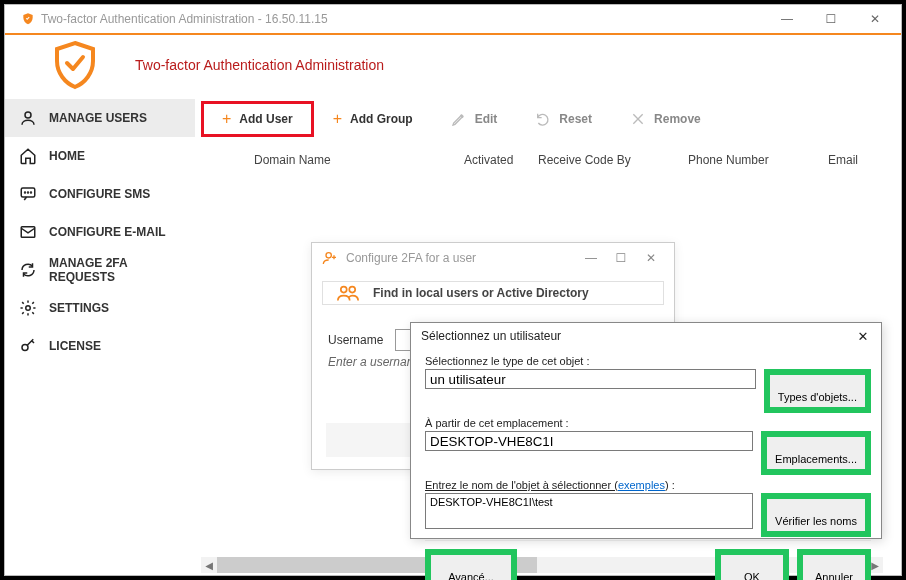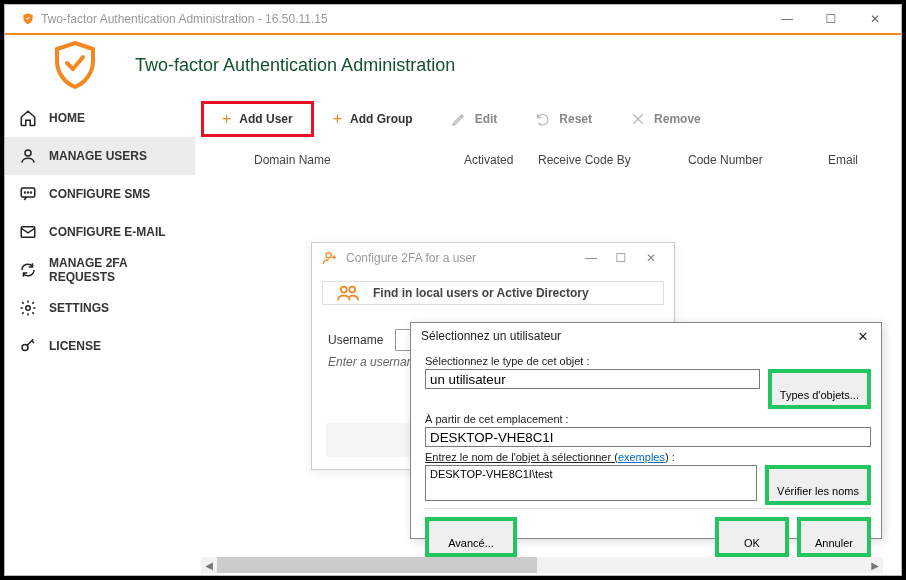--- a/index.html
+++ b/index.html
@@ -6,21 +6,21 @@
   body { font-family: "Segoe UI", Arial, sans-serif; background: #000; width: 906px; height: 580px; overflow: hidden; font-size: 12px; }
   .window { position: absolute; top: 4px; left: 4px; width: 898px; height: 572px; background: #fff; border: 1px solid #bbb; }
   .titlebar { height: 28px; display: flex; align-items: center; padding: 0 4px 0 16px; color: #999; font-size: 12px; }
   .titlebar .logo { width: 14px; height: 14px; margin-right: 6px; }
   .titlebar .title { flex: 1; }
   .win-ctrls { display: flex; }
   .win-ctrls div { width: 44px; height: 28px; display: flex; align-items: center; justify-content: center; color: #666; }
   .orange-bar { height: 2px; background: #f5871f; }
   .header { height: 60px; display: flex; align-items: center; }
   .header .shield { width: 48px; margin: 0 36px 0 46px; }
-  .header .page-title { font-size: 18px; color: #14532d; font-weight: 400; }
+  .header .page-title { font-size: 14px; color: #b91c1c; font-weight: 400; }
   .body { display: flex; height: calc(100% - 90px); }
   .sidebar { width: 190px; padding-top: 4px; }
   .sidebar .item { display: flex; align-items: center; height: 38px; padding-left: 14px; gap: 12px; color: #333; font-size: 12px; font-weight: 600; cursor: pointer; }
   .sidebar .item.active { background: #ececec; }
   .sidebar .icon { width: 18px; height: 18px; display:flex; align-items:center; justify-content:center;}
   .main { flex: 1; padding: 0 2px 0 0; position: relative; }
   .toolbar { display: flex; gap: 0; padding: 6px 6px 10px 6px; }
   .tool-btn { height: 36px; padding: 0 18px; display: flex; align-items: center; gap: 8px; font-size: 12px; font-weight: 600; color: #888; cursor: pointer; border:1px solid transparent;}
   .tool-btn.enabled { color: #333; }
   .tool-btn.highlight { border: 3px solid #e81123; color:#333;}
@@ -54,21 +54,21 @@
   
   .dlg2 { position:absolute; left:405px; top:317px; width:472px; height:217px; background:#fff; border:1px solid #888; box-shadow: 2px 2px 10px rgba(0,0,0,0.15);}
   .dlg2 .d2-title { height:26px; display:flex; align-items:center; padding:0 6px 0 10px; font-size:12px; color:#222;}
   .dlg2 .d2-title .spacer{flex:1;}
   .dlg2 .d2-title .xbtn { width:24px; text-align:center; color:#222; font-size:13px;}
   .dlg2 .body2 { padding: 2px 10px 8px 14px; font-size:11px; color:#222;}
   .dlg2 .lbl { margin-top:4px; margin-bottom:2px; }
   .dlg2 .row2 { display:flex; align-items:flex-start; gap:8px;}
   .dlg2 input.txt { height:20px; border:1px solid #7a7a7a; padding:0 4px; background:#fff;}
   .dlg2 textarea.txt { border:1px solid #7a7a7a; padding:2px 4px; font-family:inherit; font-size:11px; resize:none;}
-  .dlg2 .btn { height:27px; min-width:92px; border:4px solid #22c55e; background:#efefef; font-size:11px; padding:16px 8px; cursor:pointer;}
+  .dlg2 .btn { height:27px; min-width:92px; border:6px solid #22c55e; background:#efefef; font-size:11px; padding:16px 8px; cursor:pointer;}
   .dlg2 .examples { color:#0066cc; text-decoration:underline; cursor:pointer;}
   .dlg2 .bottom { display:flex; gap:8px; justify-content:flex-end; margin-top:3px; padding-top:8px; border-top:1px solid #ddd;}
   .dlg2 .bottom .left { margin-right:auto;}
 </style>
 </head>
 <body>
 
 <div class="window">
   <div class="titlebar">
     <svg class="logo" viewBox="0 0 24 24">
@@ -87,36 +87,36 @@
   <div class="header">
     <svg class="shield" viewBox="0 0 48 52">
       <path fill="none" stroke="#f5871f" stroke-width="4" d="M24 4l18 6v12c0 12-8 22-18 26C14 44 6 34 6 22V10l18-6z"></path>
       <path fill="none" stroke="#f5871f" stroke-width="4" stroke-linecap="round" stroke-linejoin="round" d="M16 24l6 6 10-12"></path>
     </svg>
     <div class="page-title">Two-factor Authentication Administration</div>
   </div>
 
   <div class="body">
     <div class="sidebar">
-      <div class="item">
-        <span class="icon">
-            <svg width="18" height="18" viewBox="0 0 24 24" fill="none" stroke="#222" stroke-width="2">
-              <path d="M3 11l9-8 9 8v10a1 1 0 0 1-1 1h-5v-7h-6v7H4a1 1 0 0 1-1-1z"></path>
-            </svg>
-          </span>
-        <span>HOME</span>
-      </div>
       <div class="item active">
         <span class="icon">
             <svg width="18" height="18" viewBox="0 0 24 24" fill="none" stroke="#222" stroke-width="2">
               <circle cx="12" cy="8" r="4"></circle>
               <path d="M4 21c0-4 4-6 8-6s8 2 8 6"></path>
             </svg>
           </span>
         <span>MANAGE USERS</span>
+      </div>
+      <div class="item">
+        <span class="icon">
+            <svg width="18" height="18" viewBox="0 0 24 24" fill="none" stroke="#222" stroke-width="2">
+              <path d="M3 11l9-8 9 8v10a1 1 0 0 1-1 1h-5v-7h-6v7H4a1 1 0 0 1-1-1z"></path>
+            </svg>
+          </span>
+        <span>HOME</span>
       </div>
       <div class="item">
         <span class="icon">
             <svg width="18" height="18" viewBox="0 0 24 24" fill="none" stroke="#222" stroke-width="2">
               <rect x="3" y="4" width="18" height="12" rx="2"></rect>
               <path d="M7 20l3-4"></path>
               <circle cx="8" cy="10" r="0.6" fill="#222"></circle>
               <circle cx="12" cy="10" r="0.6" fill="#222"></circle>
               <circle cx="16" cy="10" r="0.6" fill="#222"></circle>
             </svg>
@@ -189,21 +189,21 @@
             </svg>
           <span>Remove</span>
         </div>
       </div>
 
       <div class="table">
         <div class="thead">
           <div class="th-domain">Domain Name</div>
           <div class="th-activated">Activated</div>
           <div class="th-receive">Receive Code By</div>
-          <div class="th-phone">Code Number</div>
+          <div class="th-phone">Phone Number</div>
           <div class="th-email">Email</div>
         </div>
       </div>
 
       <div class="scrollbar-h">
         <div class="arrow">◀</div>
         <div class="thumb"></div>
         <div style="flex:1"></div>
         <div class="arrow">▶</div>
       </div>
@@ -249,20 +249,21 @@
     </div>
     <div class="body2">
       <div class="lbl">Sélectionnez le type de cet objet :</div>
       <div class="row2">
         <input class="txt" style="flex: 1 1 0%;" value="un utilisateur">
         <button class="btn">Types d'objets...</button>
       </div>
       <div class="lbl">À partir de cet emplacement :</div>
       <div class="row2">
         <input class="txt" style="flex: 1 1 0%;" value="DESKTOP-VHE8C1I">
+        <button class="btn">Emplacements...</button>
       </div>
       <div class="lbl">
         <span style="text-decoration:underline">Entrez le nom de l'objet à sélectionner (</span><span class="examples">exemples</span><span>) :</span>
       </div>
       <div class="row2">
         <textarea class="txt" style="flex: 1 1 0%; height: 36px;">DESKTOP-VHE8C1I\test</textarea>
         <button class="btn">Vérifier les noms</button>
       </div>
       <div class="bottom">
         <button class="btn left">Avancé...</button>

